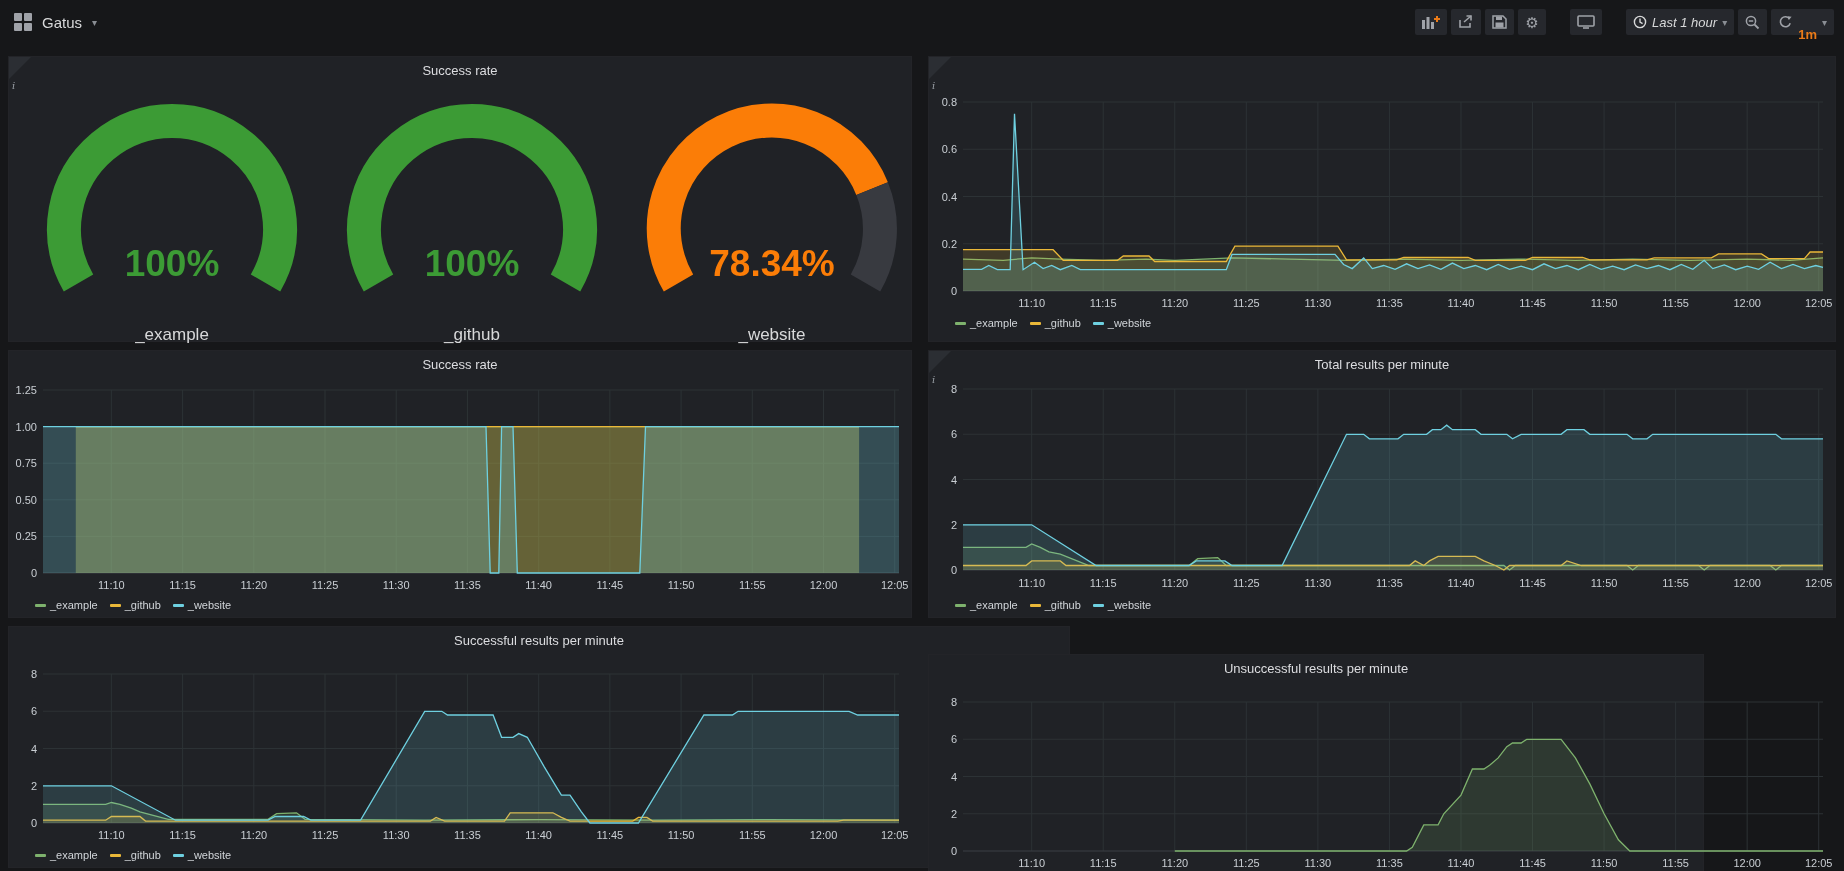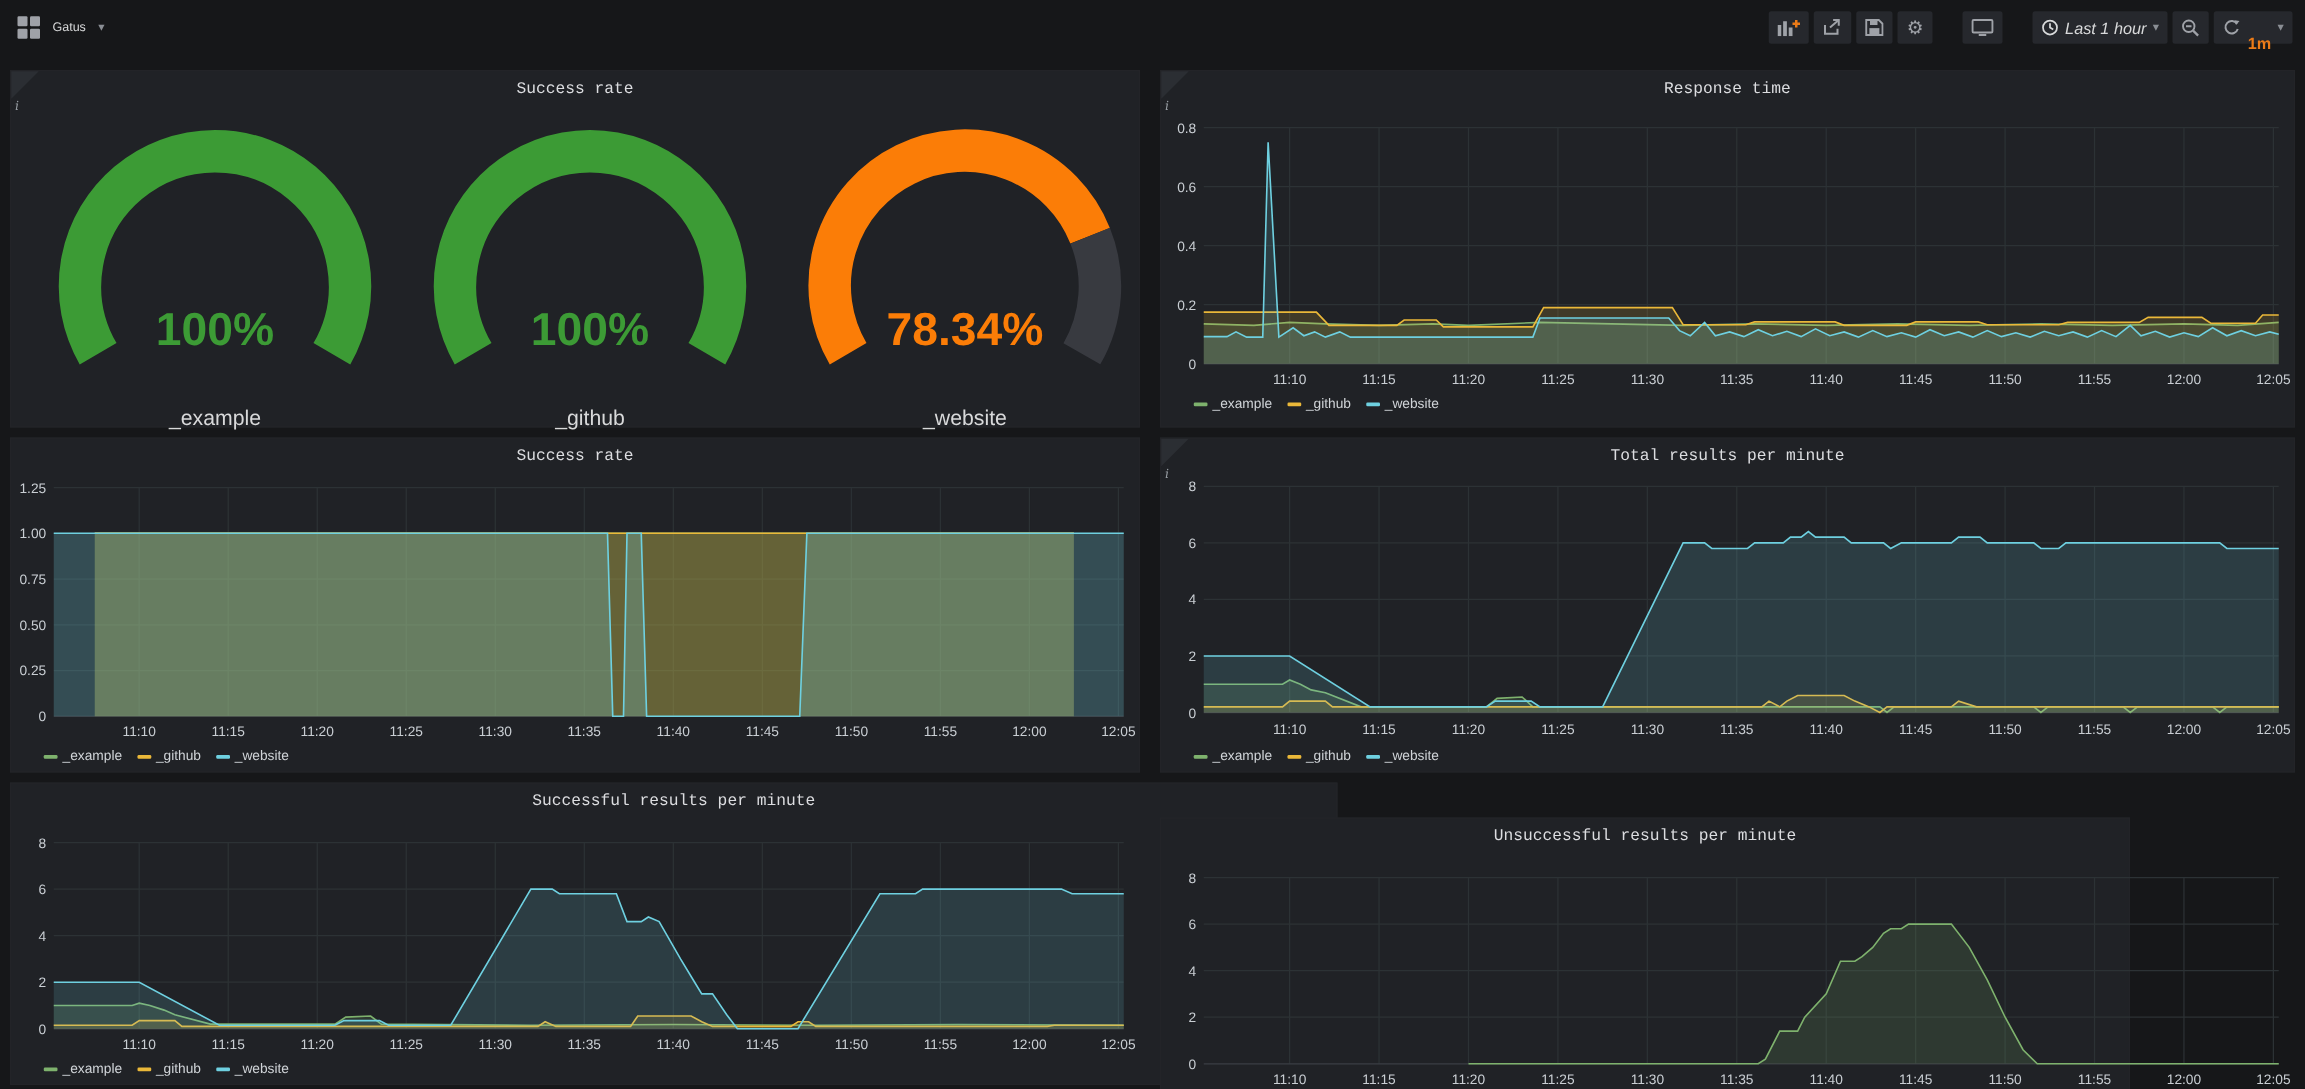--- a/index.html
+++ b/index.html
@@ -4,34 +4,34 @@
 <style>
   * { box-sizing: border-box; margin: 0; padding: 0; }
   html,body { width:1844px; height:871px; background:#161719; overflow:hidden;
     font-family:"Liberation Sans","DejaVu Sans",sans-serif; }
   
   .navbar { position:absolute; left:0; top:0; width:1844px; height:44px; background:#161719;
     display:flex; align-items:center; }
   .nav-left { display:flex; align-items:center; gap:10px; padding-left:14px; }
   .apps-icon { display:grid; grid-template-columns:8px 8px; grid-template-rows:8px 8px; gap:2px; }
   .apps-icon span { background:#9fa2a8; border-radius:1px; }
-  .dash-title { color:#d8d9da; font-size:10px;text-align:right; }
+  .dash-title { color:#d8d9da; font-size:15px;text-align:right; }
   .caret { color:#8a8e94; font-size:10px; }
   .nav-right { margin-left:auto; display:flex; align-items:center; gap:4px; padding-right:10px; }
   .tbtn { height:26px; min-width:28px; padding:0 7px; background:#26282d; border:none; border-radius:2px;
     display:flex; align-items:center; justify-content:center; gap:5px; color:#9fa2a8; font-size:13px; cursor:pointer; }
   .tbtn svg { display:block; }
   .tbtn .glyph { font-size:15px; line-height:1; color:#9fa2a8; }
   .sep { width:16px; }
   .orange-text { color:#eb7b18; font-weight:bold; font-size:13px;margin-top:25px; }
   .white-text { color:#d8d9da; font-size:13px;font-style:italic; }
   
   .panel { position:absolute; background:#202226; border:1px solid #232428; }
   .panel-title { position:absolute; top:6px; left:0; right:0; text-align:center; color:#dcdde0;
-    font-size:13px; font-weight:500; cursor:pointer;font-family:Liberation Mono, monospace; }
+    font-size:13px; font-weight:500; cursor:pointer; }
   .info-corner { position:absolute; left:0; top:0; width:0; height:0;
     border-top:22px solid #2b2e33; border-right:22px solid transparent; }
   .info-corner-i { position:absolute; left:3px; top:1px; font-size:10px; color:#9aa0a6; font-style:italic;
     font-family:"DejaVu Serif",serif; }
   .chart-svg { position:absolute; left:0; top:0; }
   .legend { position:absolute; left:26px; display:flex; gap:12px; align-items:center; }
   .legend-item { display:flex; align-items:center; gap:4px; cursor:pointer; }
   .legend-dash { width:11px; height:3px; border-radius:1px; }
   .legend-label { color:#d0d4d8; font-size:11px; }
   
@@ -141,21 +141,20 @@
         </svg>
         <div class="gauge-label">_website</div>
       </div>
     </div>
 </div>
 
 <div class="panel" id="panel-response_time" style="left:928px;top:56px;width:908px;height:286px;">
   <div class="info-corner">
       <span class="info-corner-i">i</span>
     </div>
-  <div class="panel-title">Response time</div>
   <svg class="chart-svg" width="908" height="286" viewBox="0 0 908 286">
       <line x1="102.68552412645587" y1="45" x2="102.68552412645587" y2="234" stroke="#2c3235" stroke-width="1"></line>
       <text x="102.68552412645587" y="250" text-anchor="middle" font-size="11" fill="#c9ced3">11:10</text>
       <line x1="174.23294509151413" y1="45" x2="174.23294509151413" y2="234" stroke="#2c3235" stroke-width="1"></line>
       <text x="174.23294509151413" y="250" text-anchor="middle" font-size="11" fill="#c9ced3">11:15</text>
       <line x1="245.78036605657238" y1="45" x2="245.78036605657238" y2="234" stroke="#2c3235" stroke-width="1"></line>
       <text x="245.78036605657238" y="250" text-anchor="middle" font-size="11" fill="#c9ced3">11:20</text>
       <line x1="317.32778702163057" y1="45" x2="317.32778702163057" y2="234" stroke="#2c3235" stroke-width="1"></line>
       <text x="317.32778702163057" y="250" text-anchor="middle" font-size="11" fill="#c9ced3">11:25</text>
       <line x1="388.87520798668885" y1="45" x2="388.87520798668885" y2="234" stroke="#2c3235" stroke-width="1"></line>

